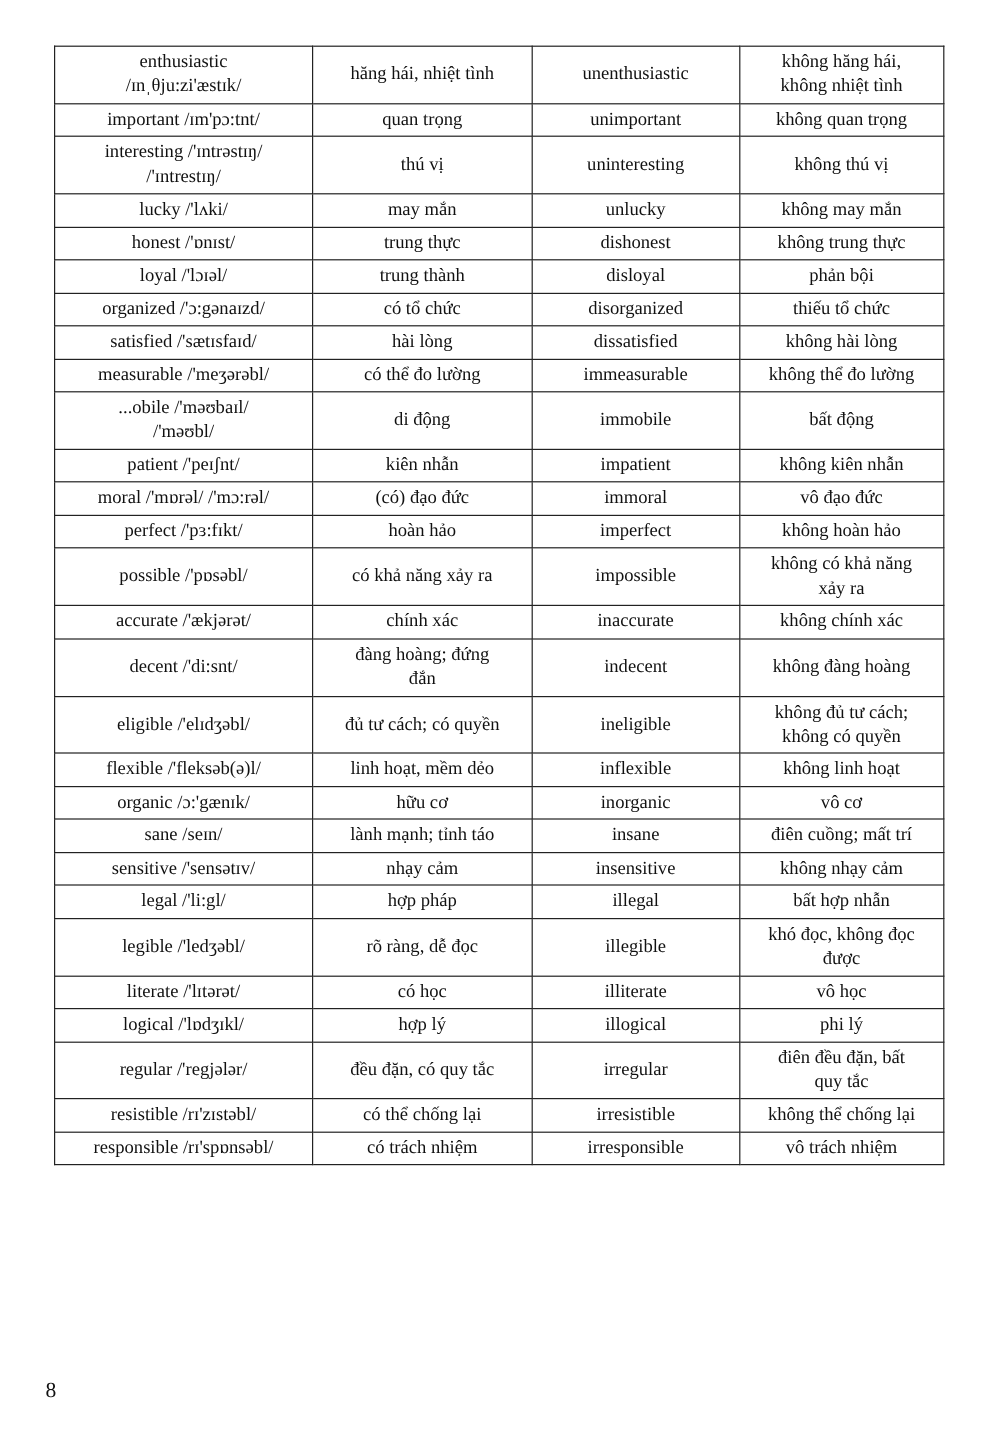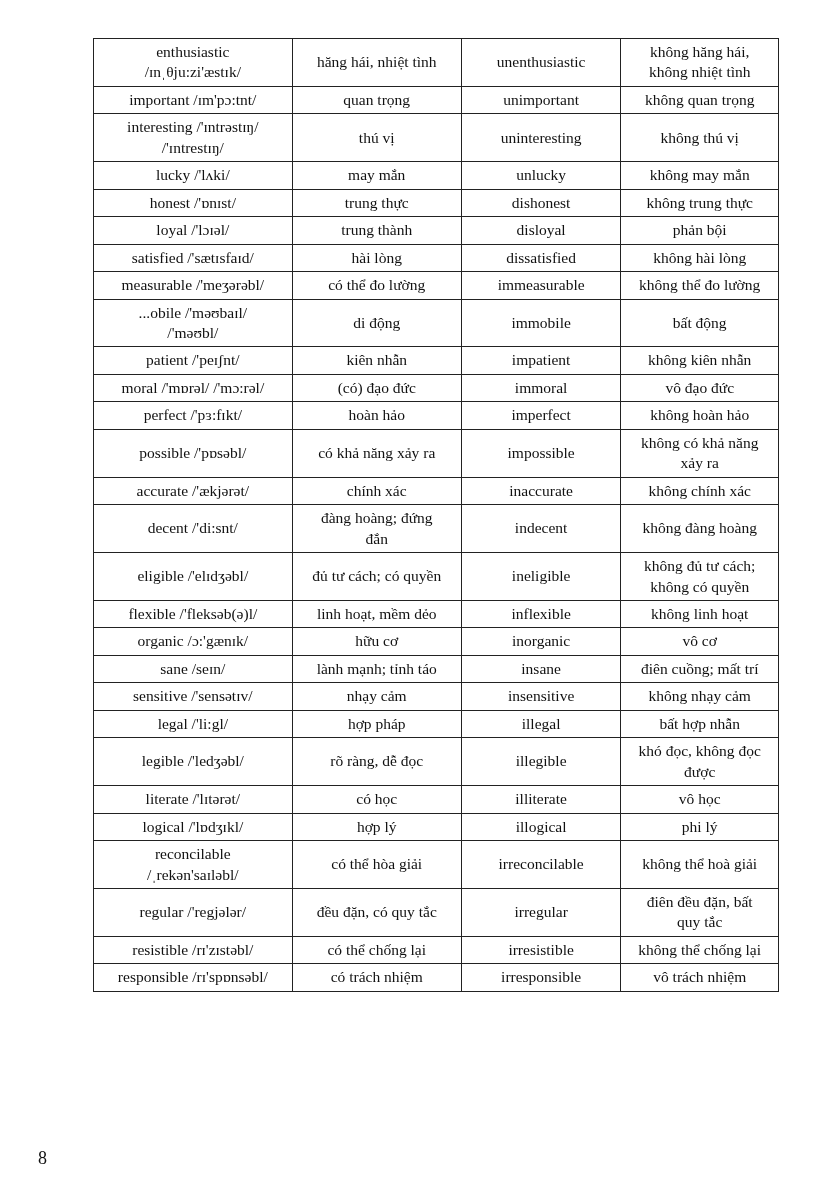--- a/index.html
+++ b/index.html
@@ -12,24 +12,23 @@
     background: #ffffff;
     font-family: "Liberation Serif", serif;
     color: #111111;
     position: relative;
     overflow: hidden;
   }
   .vocab-table {
     position: absolute;
     left: 45px;
     top: 38px;
-    width: 686px;
+    width: 742px;
     border-collapse: collapse;
     table-layout: fixed;
-    margin-left: 48px;
   }
   .vocab-table td {
     border: 1.2px solid #222222;
     text-align: center;
     vertical-align: middle;
     padding: 3px 6px;
     font-size: 15.5px;
     line-height: 1.32;
     white-space: pre-line;
     word-wrap: break-word;
@@ -92,20 +91,26 @@
           <td>dishonest</td>
           <td>không trung thực</td>
         </tr>
         <tr>
           <td>loyal /'lɔɪəl/</td>
           <td>trung thành</td>
           <td>disloyal</td>
           <td>phản bội</td>
         </tr>
         <tr>
+          <td>organized /'ɔ:gənaɪzd/</td>
+          <td>có tổ chức</td>
+          <td>disorganized</td>
+          <td>thiếu tổ chức</td>
+        </tr>
+        <tr>
           <td>satisfied /'sætɪsfaɪd/</td>
           <td>hài lòng</td>
           <td>dissatisfied</td>
           <td>không hài lòng</td>
         </tr>
         <tr>
           <td>measurable /'meʒərəbl/</td>
           <td>có thể đo lường</td>
           <td>immeasurable</td>
           <td>không thể đo lường</td>
@@ -205,27 +210,20 @@
           <td>illiterate</td>
           <td>vô học</td>
         </tr>
         <tr>
           <td>logical /'lɒdʒɪkl/</td>
           <td>hợp lý</td>
           <td>illogical</td>
           <td>phi lý</td>
         </tr>
         <tr>
-          <td>reconcilable
-/ˌrekən'saɪləbl/</td>
-          <td>có thể hòa giải</td>
-          <td>irreconcilable</td>
-          <td>không thể hoà giải</td>
-        </tr>
-        <tr>
           <td>regular /'regjələr/</td>
           <td>đều đặn, có quy tắc</td>
           <td>irregular</td>
           <td>điên đều đặn, bất
 quy tắc</td>
         </tr>
         <tr>
           <td>resistible /rɪ'zɪstəbl/</td>
           <td>có thể chống lại</td>
           <td>irresistible</td>

